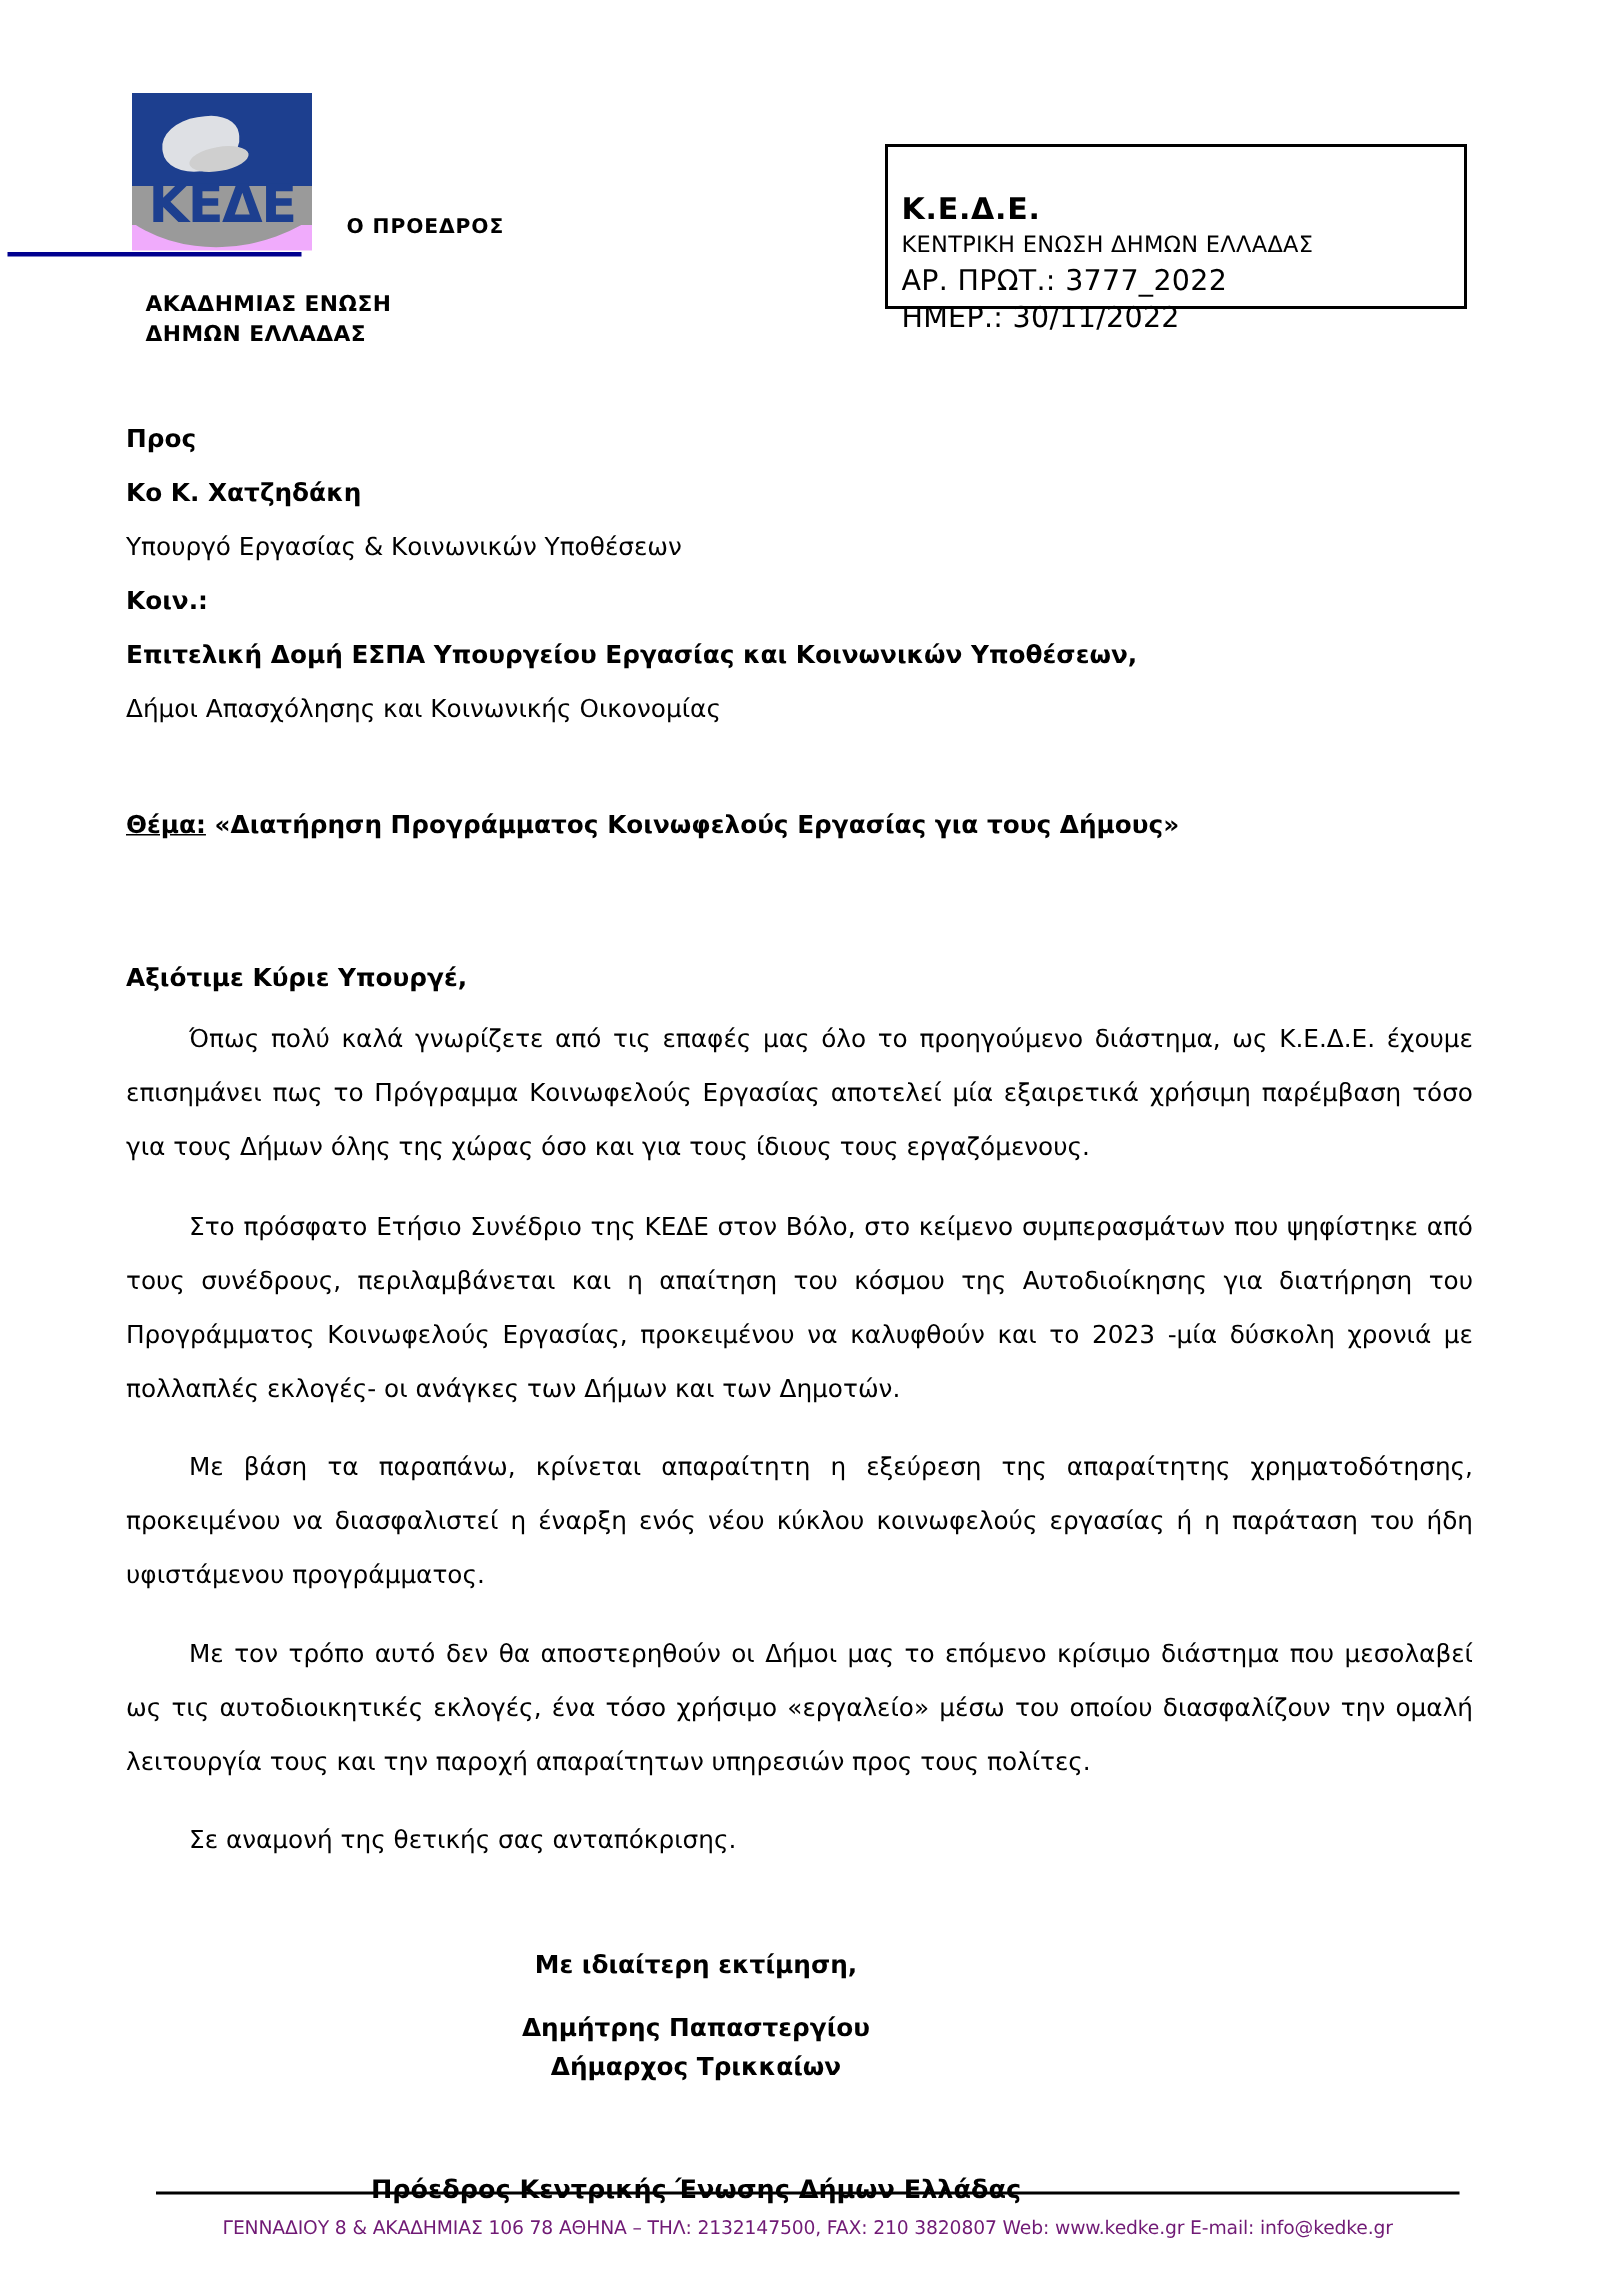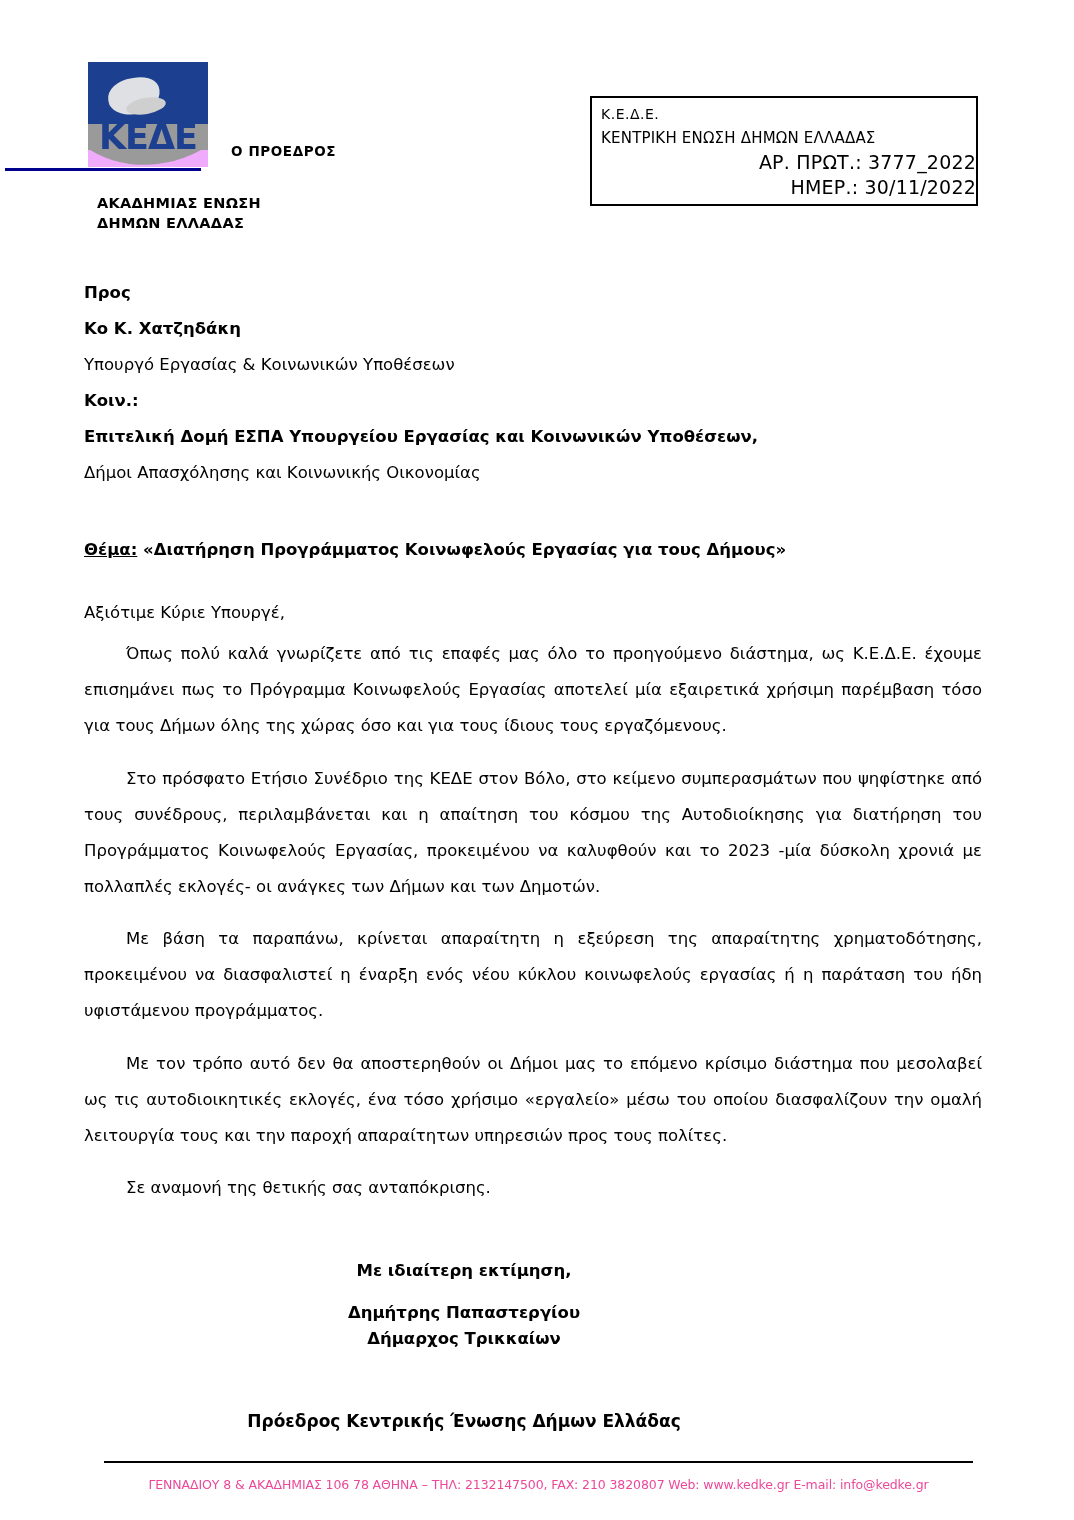--- a/index.html
+++ b/index.html
@@ -142,37 +142,37 @@
   .stamp-box {
     position: absolute;
     left: 590px;
     top: 96px;
     width: 388px;
     height: 110px;
     border: 2px solid #000;
     padding: 4px 0 0 9px;
   }
   .stamp-l1 {
-    font-size: 14px;
-    font-weight: 400;
+    font-size: 20px;
+    font-weight: 700;
     letter-spacing: .5px;
     line-height: 25px;
+    margin-top: 25px;
   }
   .stamp-l2 {
     font-size: 15px;
     font-weight: 400;
     letter-spacing: .2px;
     line-height: 23px;
   }
   .stamp-l3, .stamp-l4 {
     font-size: 19px;
     font-weight: 400;
     line-height: 25px;
     letter-spacing: .2px;
-    text-align: right;
   }
 
   
   .content {
     position: absolute;
     left: 84px;
     top: 275px;
     width: 900px;
   }
 
@@ -184,23 +184,23 @@
 
   .subject {
     margin-top: 46px;
     font-size: 16.5px;
     font-weight: 700;
     line-height: 26px;
   }
   .subject .lbl { text-decoration: underline; }
 
   .salutation {
-    margin-top: 40px;
-    font-size: 16.5px;
-    font-weight: 400;
+    margin-top: 79px;
+    font-size: 16.5px;
+    font-weight: 700;
   }
 
   .para {
     margin-top: 10px;
     font-size: 16.5px;
     line-height: 36px;
     text-align: justify;
     text-indent: 42px;
     width: 898px;
   }
@@ -230,21 +230,21 @@
     background: #000;
   }
   .footer-text {
     position: absolute;
     left: 104px;
     top: 1477px;
     width: 869px;
     text-align: center;
     font-size: 12.5px;
     letter-spacing: -.1px;
-    color: #ec4899;
+    color: #701a75;
   }
 </style>
 </head>
 <body>
 
 <div class="page">
 
   <div class="header">
 
     <div class="logo-block">

